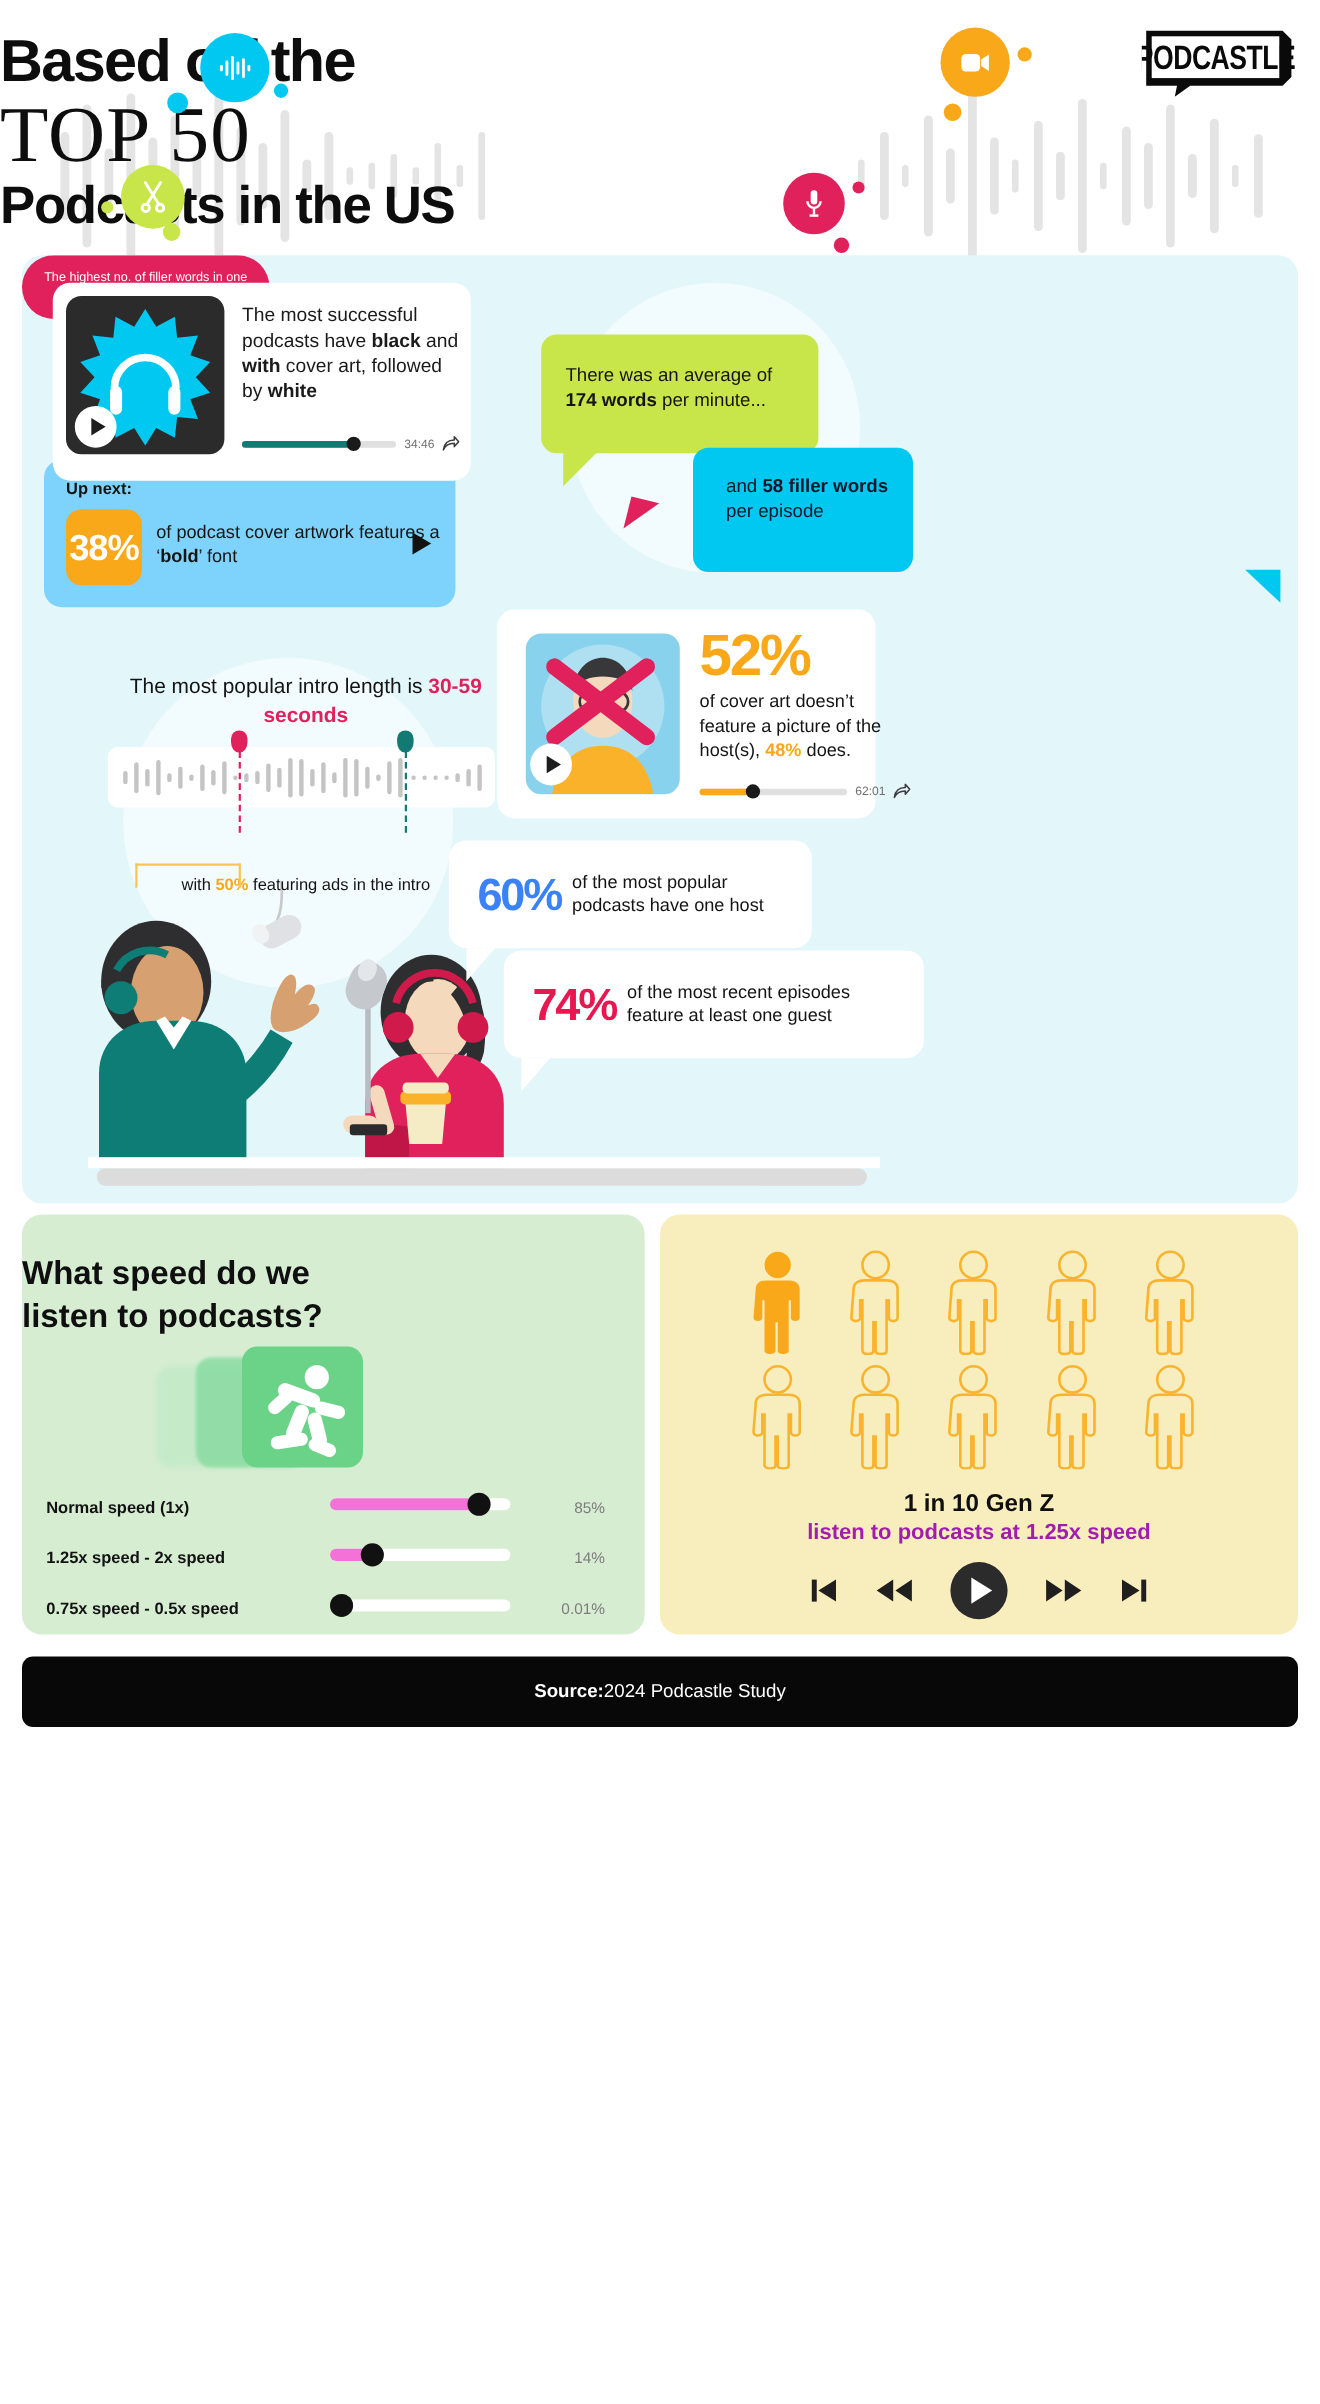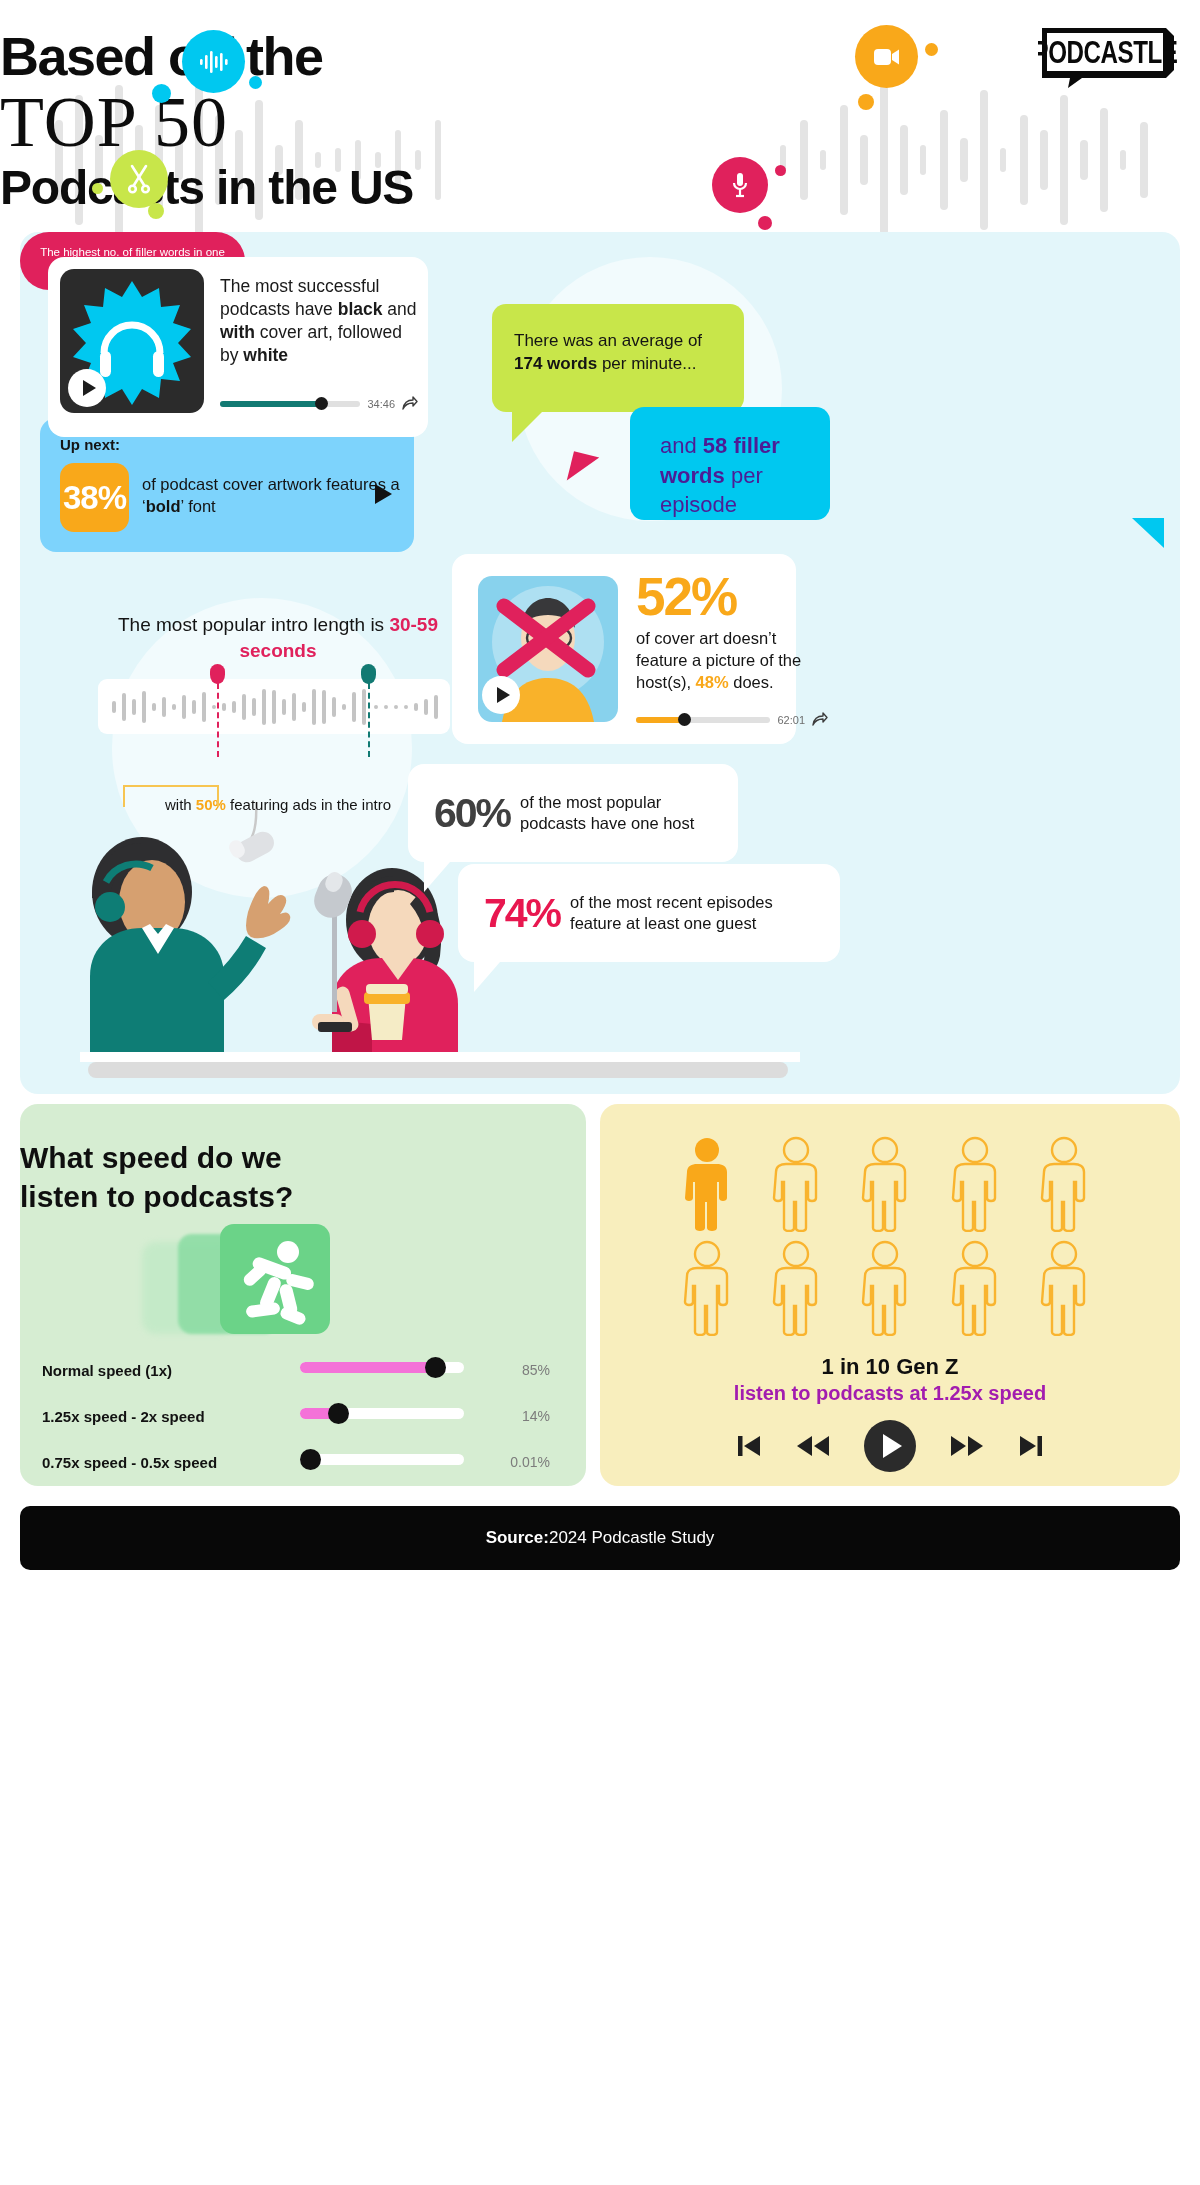--- a/index.html
+++ b/index.html
@@ -201,21 +201,21 @@
     position: absolute;
     right: 16px; top: 286px;
     width: 0; height: 0;
     border-right: 0 solid transparent;
     border-top: 30px solid #00c8f0;
     border-left: 32px solid transparent;
     z-index: 4;
   }
   .sb-blue-text {
     position: absolute; left: 30px; top: 24px;
-    width: 168px; font-size: 22px; line-height: 1.35; color: #4c1d95;
+    width: 168px; font-size: 17px; line-height: 1.35; color: #0f172a;
   }
   .sb-pink {
     left: 338px; top: 242px;
     width: 225px; height: 58px;
     background: #e0215c;
     border-radius: 29px;
     z-index: 5;
     display: flex; align-items: center; justify-content: center;
   }
   .sb-pink-text {
@@ -694,21 +694,21 @@
     <rect x="236" y="72" width="34" height="44" rx="17" fill="#c5c9ce" transform="rotate(22 253 94)"></rect>
     <rect x="246" y="70" width="16" height="20" rx="8" fill="#e4e7ea" transform="rotate(22 254 80)"></rect>
     <path d="M288 194 l38 0 l-4 44 l-30 0 Z" fill="#f5ecc6"></path>
     <rect x="284" y="190" width="46" height="12" rx="4" fill="#f9b22a"></rect>
     <rect x="286" y="182" width="42" height="10" rx="4" fill="#f5ecc6"></rect>
   </svg>
   <div class="desk-shadow"></div>
   <div class="desk-base"></div>
 
   <div class="cb cb60">
-    <div class="cb-pct" style="color:#404040;">60%</div>
+    <div class="cb-pct" style="color:#3b82f6;">60%</div>
     <div class="cb-txt">
       <div>of the most popular</div>
       <div>podcasts have one host</div>
     </div>
   </div>
   <div class="cb-tail" style="left:404px; top:630px;"></div>
 
   <div class="cb cb74">
     <div class="cb-pct" style="color:#e8174f;">74%</div>
     <div class="cb-txt">

